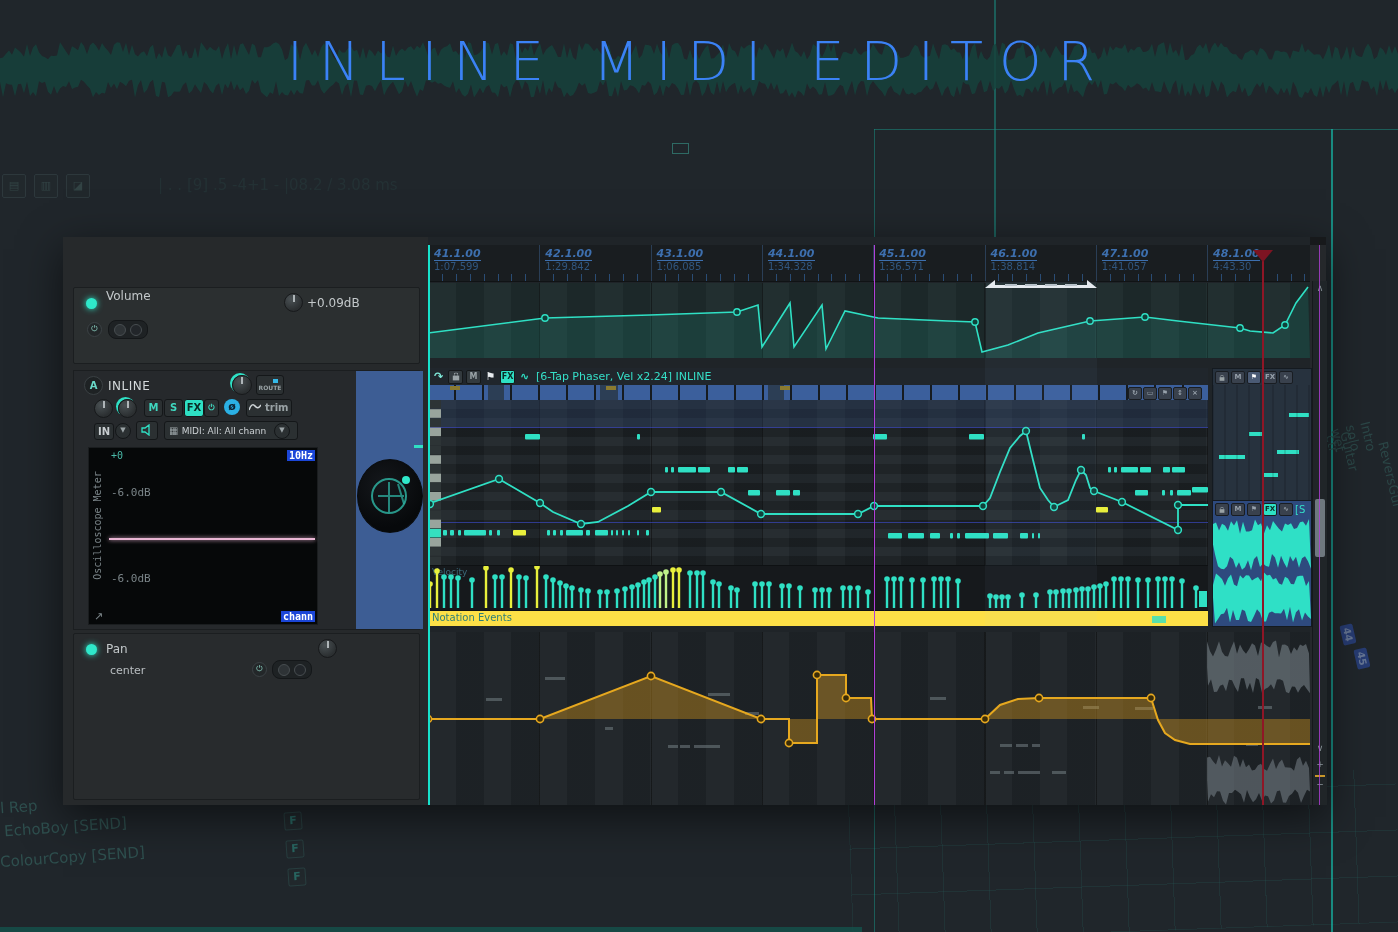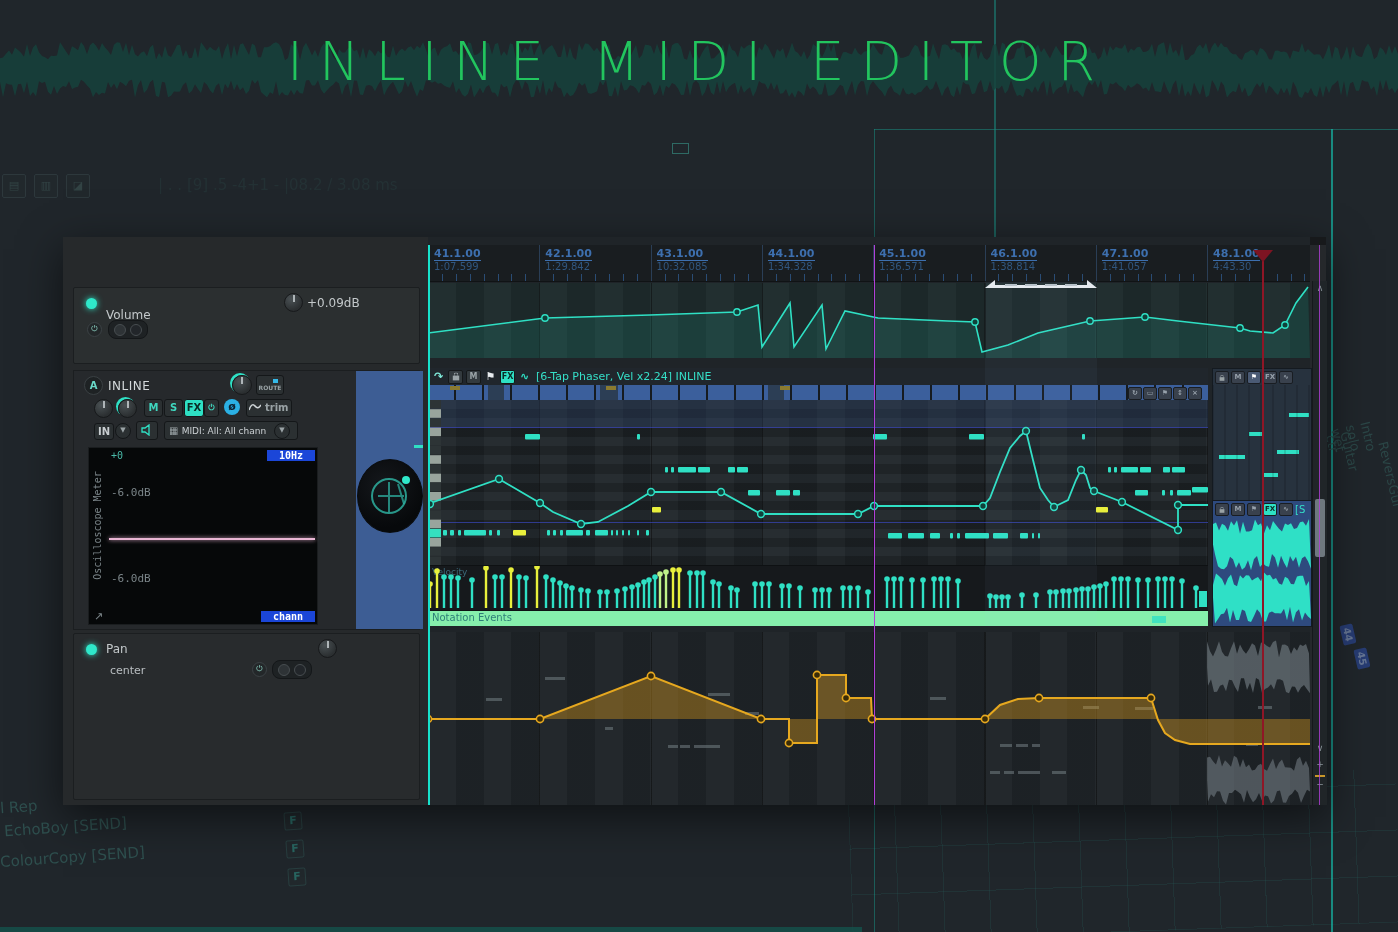--- a/index.html
+++ b/index.html
@@ -1,21 +1,21 @@
 <!DOCTYPE html>
 <html><head>
 <meta charset="utf-8">
 <style>
   html,body{margin:0;padding:0;background:#14181c;}
   #stage{position:relative;width:1398px;height:932px;background:#20262b;overflow:hidden;
          font-family:"DejaVu Sans",sans-serif;color:#c5cacd;}
   .abs{position:absolute;}
   
   #big-title{position:absolute;left:0;right:0;top:30px;text-align:center;
-    font-size:54px;font-weight:200;letter-spacing:16px;color:#22c55e;z-index:3;}
+    font-size:54px;font-weight:200;letter-spacing:16px;color:#3b82f6;z-index:3;}
   .bgline{position:absolute;background:#0f6e66;opacity:.55;z-index:1;}
   .gridzone{position:absolute;opacity:.35;z-index:1;
     background:
       repeating-linear-gradient(0deg, rgba(45,190,175,.25) 0 1px, transparent 1px 46px),
       repeating-linear-gradient(90deg, rgba(45,190,175,.25) 0 1px, transparent 1px 46px);}
   .dimtext{position:absolute;color:#2e4f4e;font-size:15px;z-index:1;}
   .fbox{width:16px;height:16px;border:1px solid #2e4f4e;border-radius:2px;color:#2e8f84;
     font-size:11px;font-weight:bold;text-align:center;line-height:16px;background:#222a2d;}
   
   #win{position:absolute;left:63px;top:237px;width:1263px;height:568px;background:#25282b;
@@ -29,42 +29,42 @@
   .tbtn{position:absolute;background:#2b3032;border:1px solid #141719;border-radius:3px;
     color:#3fd8c0;font-size:10px;font-weight:bold;text-align:center;}
   .tbtn.gray{color:#9aa3a6;}
   .pwr{position:absolute;width:13px;height:13px;border-radius:50%;border:1px solid #3c4245;
     background:#232729;color:#8fd8c8;font-size:8px;text-align:center;line-height:12px;}
   .pillbtns{position:absolute;background:#1e2224;border:1px solid #141719;border-radius:8px;display:flex;align-items:center;gap:4px;padding:0 5px;}
   .dotbtn{width:10px;height:10px;border-radius:50%;background:#2e3336;border:1px solid #474d50;}
   .dropcirc{position:absolute;width:14px;height:14px;border-radius:50%;background:#2b3032;border:1px solid #141719;
     color:#9aa3a6;font-size:7px;text-align:center;line-height:13px;}
   .scope-badge{position:absolute;background:#1b46d8;color:#fff;font-size:10px;font-weight:bold;
-    font-family:"DejaVu Sans Mono",monospace;padding:0 12px;}
+    font-family:"DejaVu Sans Mono",monospace;padding:0 2px;}
   .scope-label{color:#7a8488;font-size:11px;font-family:"DejaVu Sans Mono",monospace;text-align:right;}
   
   #arrange{position:absolute;left:365px;top:0;width:882px;height:568px;background:#1f2428;}
   #ruler{position:absolute;left:0;top:8px;width:882px;height:36px;background:#191d20;
     border-bottom:1px solid #101315;}
   .rmark{position:absolute;top:2px;}
-  .rbar{font-size:11px;font-weight:bold;color:#3d6fae;border-bottom:1px solid #3d6fae;line-height:13px;}
+  .rbar{font-size:11px;font-weight:bold;color:#3d6fae;border-bottom:1px solid #3d6fae;line-height:13px;font-style:italic;}
   .rtime{font-size:10px;color:#30567f;line-height:12px;}
   .lane-svg{position:absolute;left:0;}
   #item-hdr{position:absolute;left:0;top:131px;width:780px;height:17px;background:#20262c;
     display:flex;align-items:center;gap:3px;padding-left:4px;box-sizing:border-box;}
   .hico{width:13px;height:12px;background:#333a3e;border:1px solid #15181a;border-radius:2px;
     color:#9aa3a6;font-size:8px;font-weight:bold;text-align:center;line-height:11px;flex:none;}
   .hico.fx{background:#2ee0c4;color:#0b2b25;}
   .hico.plain{background:none;border:none;color:#7fe8d8;font-size:11px;}
   #blue-strip{position:absolute;left:0;top:148px;width:780px;height:15px;
     background:repeating-linear-gradient(90deg,#3b5f9c 0 26px,#161b20 26px 28px);}
   #roll{position:absolute;left:0;top:163px;width:780px;height:165px;
     background:repeating-linear-gradient(180deg,#22282c 0 9.2px,#1a1f22 9.2px 18.4px),#1f2428;}
   #veln{position:absolute;left:0;top:328px;width:780px;height:45px;background:#16191c;border-top:1px solid #0e1113;}
-  #notation{position:absolute;left:0;top:373px;width:780px;height:16px;background:#86efac;
+  #notation{position:absolute;left:0;top:373px;width:780px;height:16px;background:#fde047;
     color:#2e7f78;font-size:10px;padding:1px 0 0 4px;box-sizing:border-box;border-top:1px solid #0e1113;}
   .beatcols{background:
     repeating-linear-gradient(90deg, rgba(255,255,255,.025) 0 27.8px, rgba(0,0,0,.05) 27.8px 55.6px),
     repeating-linear-gradient(90deg, rgba(0,0,0,.45) 0 1px, transparent 1px 111.3px);}
   .vline{position:absolute;z-index:40;width:1px;}
   .ritem-hdr{position:absolute;height:16px;display:flex;gap:2px;align-items:center;padding-left:2px;box-sizing:border-box;}
   .mini{width:12px;height:11px;background:#39414d;border:1px solid #191d22;border-radius:2px;color:#97a1ab;
     font-size:7px;font-weight:bold;text-align:center;line-height:10px;flex:none;}
   .mini.fx{background:#2ee0c4;color:#0b2b25;}
   .mini.flag{color:#ffffff;background:#4a5a74;}
@@ -114,21 +114,21 @@
 <div class="abs" style="left:1338px;top:628px;background:#2e4fae;color:#9fb6e8;font-size:10px;font-weight:bold;padding:1px 3px;border-radius:2px;transform:rotate(77deg);opacity:.55;z-index:1;">44</div>
 <div class="abs" style="left:1352px;top:652px;background:#2e4fae;color:#9fb6e8;font-size:10px;font-weight:bold;padding:1px 3px;border-radius:2px;transform:rotate(77deg);opacity:.55;z-index:1;">45</div>
 
 <div id="win">
   <div class="abs" style="left:0;top:0;width:1263px;height:8px;background:#17191b;"></div>
 
   <div id="tcp">
 
     <div class="abs" style="left:10px;top:50px;width:345px;height:75px;background:#2b2f30;border:1px solid #1b1e20;border-radius:2px;">
       <div class="paneldot abs" style="left:12px;top:10px;"></div>
-      <div class="abs" style="left:32px;top:20px;font-size:12px;color:#c3c8ca;">Volume</div>
+      <div class="abs" style="left:32px;top:1px;font-size:12px;color:#c3c8ca;">Volume</div>
       <div class="knob abs" style="left:210px;top:5px;width:17px;height:17px;"></div>
       <div class="abs" style="left:233px;top:8px;font-size:12px;color:#c3c8ca;">+0.09dB</div>
       <div class="pwr" style="left:13px;top:34px;">⏻</div>
       <div class="pillbtns" style="left:34px;top:32px;height:17px;">
         <div class="dotbtn"></div>
         <div class="dotbtn" style="background:#22262a;"></div>
       </div>
     </div>
 
     <div class="abs" style="left:10px;top:133px;width:345px;height:258px;background:#26292c;border:1px solid #1b1e20;">
@@ -227,21 +227,21 @@
           <div class="abs" style="left: 111.3px; top: 0px; width: 1px; height: 36px; background: rgb(42, 62, 86);"></div>
           <div class="abs" style="left: 125.2px; top: 29px; width: 1px; height: 7px; background: rgb(42, 76, 116);"></div>
           <div class="abs" style="left: 139.1px; top: 29px; width: 1px; height: 7px; background: rgb(42, 76, 116);"></div>
           <div class="abs" style="left: 153px; top: 29px; width: 1px; height: 7px; background: rgb(42, 76, 116);"></div>
           <div class="abs" style="left: 166.9px; top: 29px; width: 1px; height: 7px; background: rgb(42, 76, 116);"></div>
           <div class="abs" style="left: 180.8px; top: 29px; width: 1px; height: 7px; background: rgb(42, 76, 116);"></div>
           <div class="abs" style="left: 194.7px; top: 29px; width: 1px; height: 7px; background: rgb(42, 76, 116);"></div>
           <div class="abs" style="left: 208.6px; top: 29px; width: 1px; height: 7px; background: rgb(42, 76, 116);"></div>
           <div class="rmark" style="left: 228.6px;">
             <div class="rbar">43.1.00</div>
-            <div class="rtime">10:32.085</div>
+            <div class="rtime">1:06.085</div>
           </div>
           <div class="abs" style="left: 222.6px; top: 0px; width: 1px; height: 36px; background: rgb(42, 62, 86);"></div>
           <div class="abs" style="left: 236.5px; top: 29px; width: 1px; height: 7px; background: rgb(42, 76, 116);"></div>
           <div class="abs" style="left: 250.4px; top: 29px; width: 1px; height: 7px; background: rgb(42, 76, 116);"></div>
           <div class="abs" style="left: 264.3px; top: 29px; width: 1px; height: 7px; background: rgb(42, 76, 116);"></div>
           <div class="abs" style="left: 278.2px; top: 29px; width: 1px; height: 7px; background: rgb(42, 76, 116);"></div>
           <div class="abs" style="left: 292.1px; top: 29px; width: 1px; height: 7px; background: rgb(42, 76, 116);"></div>
           <div class="abs" style="left: 306px; top: 29px; width: 1px; height: 7px; background: rgb(42, 76, 116);"></div>
           <div class="abs" style="left: 319.9px; top: 29px; width: 1px; height: 7px; background: rgb(42, 76, 116);"></div>
           <div class="rmark" style="left: 339.9px;">

